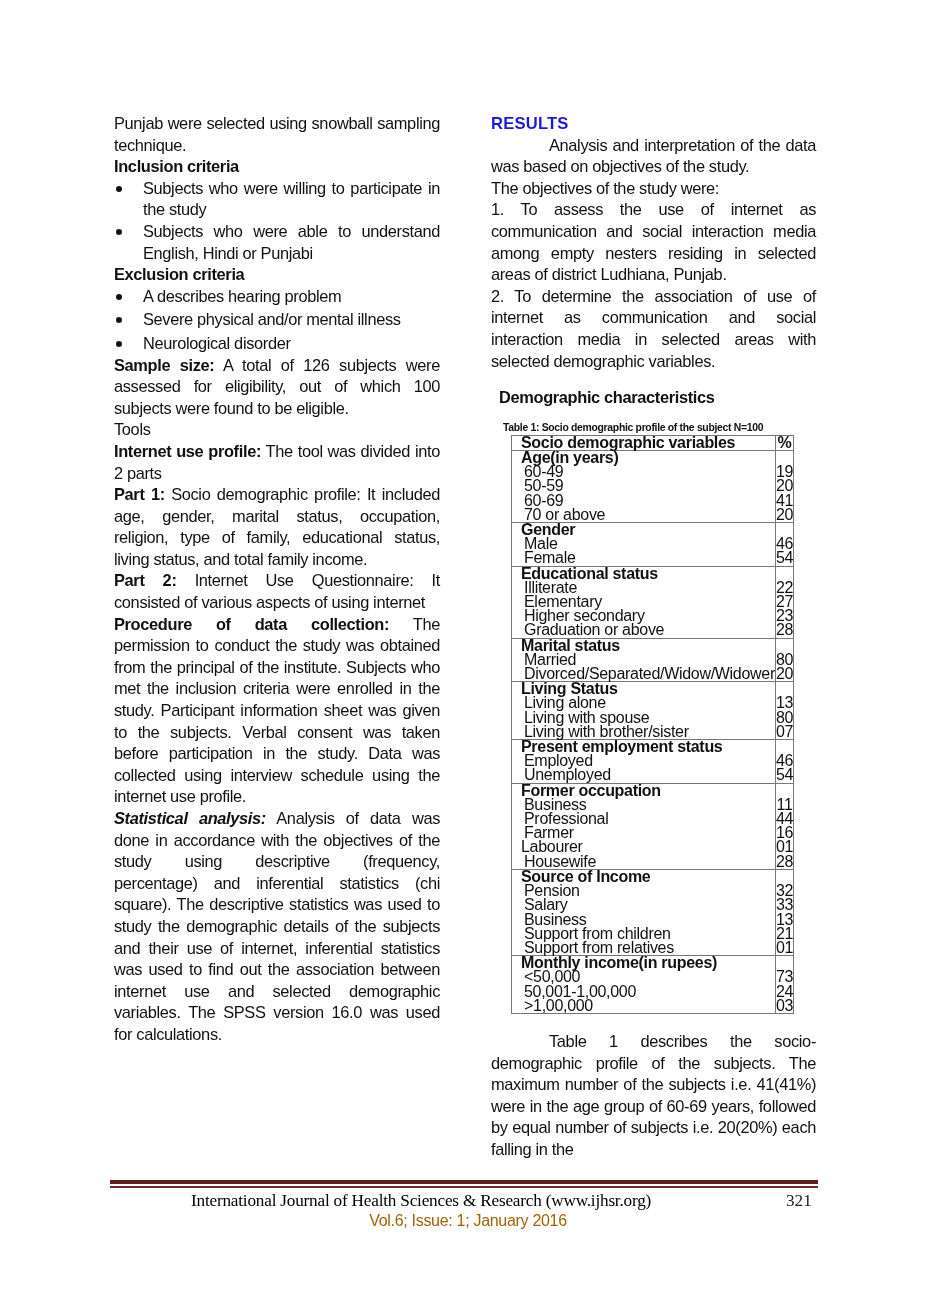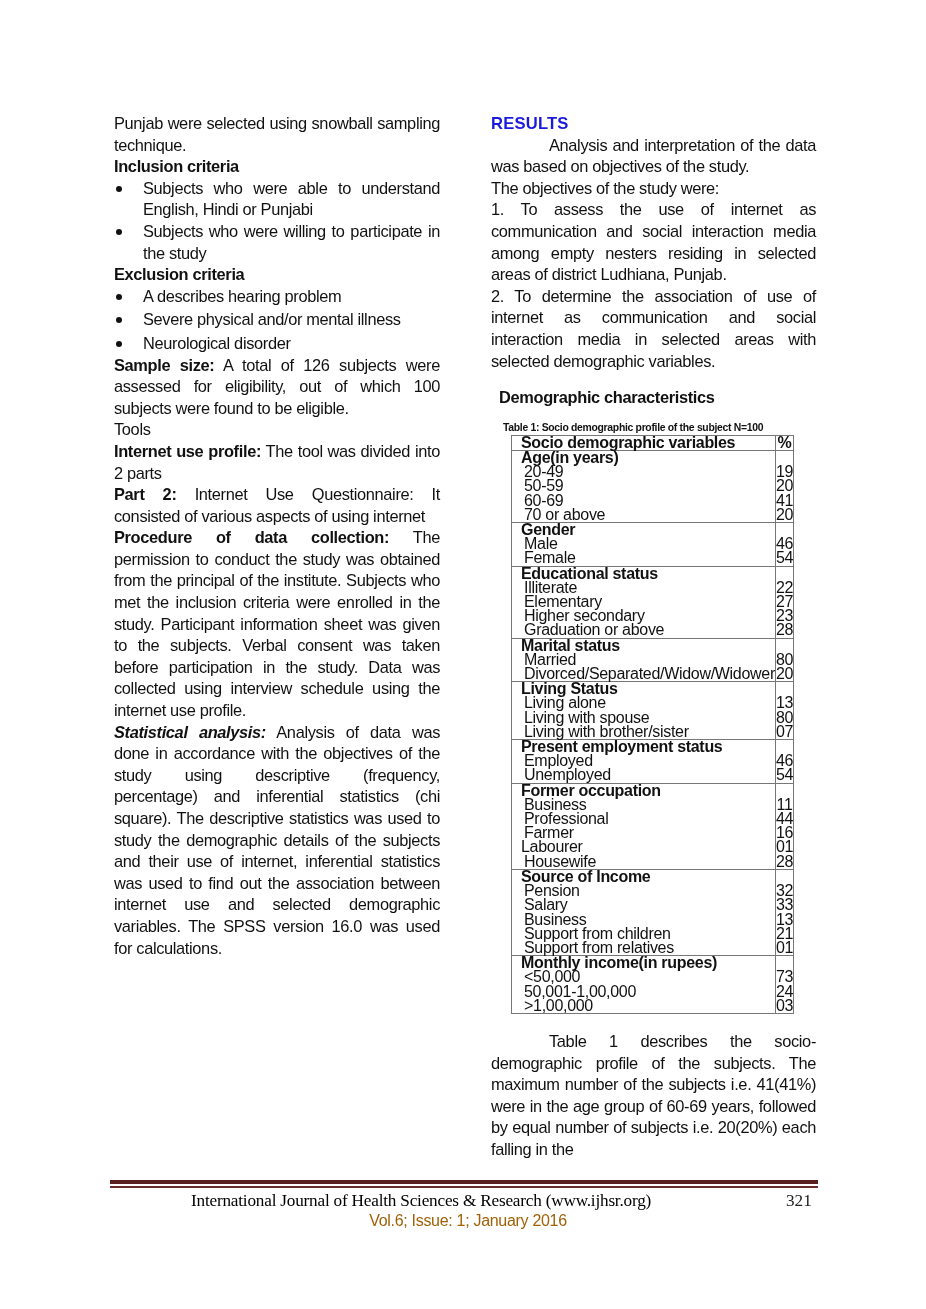--- a/index.html
+++ b/index.html
@@ -79,37 +79,38 @@
   }
 </style>
 </head>
 <body>
 
 <div class="col col-left">
   <p class="p last">Punjab were selected using snowball sampling technique.</p>
 
   <p class="heading">Inclusion criteria</p>
   <ul class="bul">
+    <li><span class="dot"></span><span>Subjects who were willing to participate in the study</span></li>
     <li style="text-align-last:left"><span class="dot"></span><span>Subjects who were able to understand English, Hindi or Punjabi</span></li>
-    <li><span class="dot"></span><span>Subjects who were willing to participate in the study</span></li>
   </ul>
 
   <p class="heading">Exclusion criteria</p>
   <ul class="bul">
     <li style="margin-bottom:2px"><span class="dot"></span><span>A describes hearing problem</span></li>
     <li style="margin-bottom:2px"><span class="dot"></span><span>Severe physical and/or mental illness</span></li>
     <li><span class="dot"></span><span>Neurological disorder</span></li>
   </ul>
 
   <p class="p last"><span class="b">Sample size:</span><span> A total of 126 subjects were assessed for eligibility, out of which 100 subjects were found to be eligible.</span></p>
 
   <p class="p">Tools</p>
 
   <p class="p last"><span class="b">Internet use profile:</span><span> The tool was divided into 2 parts</span></p>
 
+  <p class="p last"><span class="b">Part 1:</span><span> Socio demographic profile: It included age, gender, marital status, occupation, religion, type of family, educational status, living status, and total family income.</span></p>
 
   <p class="p last"><span class="b">Part 2:</span><span> Internet Use Questionnaire: It consisted of various aspects of using internet</span></p>
 
   <p class="p last"><span class="b">Procedure of data collection:</span><span> The permission to conduct the study was obtained from the principal of the institute. Subjects who met the inclusion criteria were enrolled in the study. Participant information sheet was given to the subjects. Verbal consent was taken before participation in the study. Data was collected using interview schedule using the internet use profile.</span></p>
 
   <p class="p last"><span class="bi">Statistical analysis:</span><span> Analysis of data was done in accordance with the objectives of the study using descriptive (frequency, percentage) and inferential statistics (chi square). The descriptive statistics was used to study the demographic details of the subjects and their use of internet, inferential statistics was used to find out the association between internet use and selected demographic variables. The SPSS version 16.0 was used for calculations.</span></p>
 </div>
 
 <div class="col col-right">
   <p class="results-h">RESULTS</p>
@@ -127,21 +128,21 @@
       <th>Socio demographic variables</th>
       <th class="pct">%</th>
     </tr>
   </thead>
   <tbody id="table-body">
       <tr class="group">
         <td class="var">Age(in years)</td>
         <td class="val"></td>
       </tr>
       <tr>
-        <td class="var"><span class="item">20-49</span></td>
+        <td class="var"><span class="item">60-49</span></td>
         <td class="val">19</td>
       </tr>
       <tr>
         <td class="var"><span class="item">50-59</span></td>
         <td class="val">20</td>
       </tr>
       <tr>
         <td class="var"><span class="item">60-69</span></td>
         <td class="val">41</td>
       </tr>

